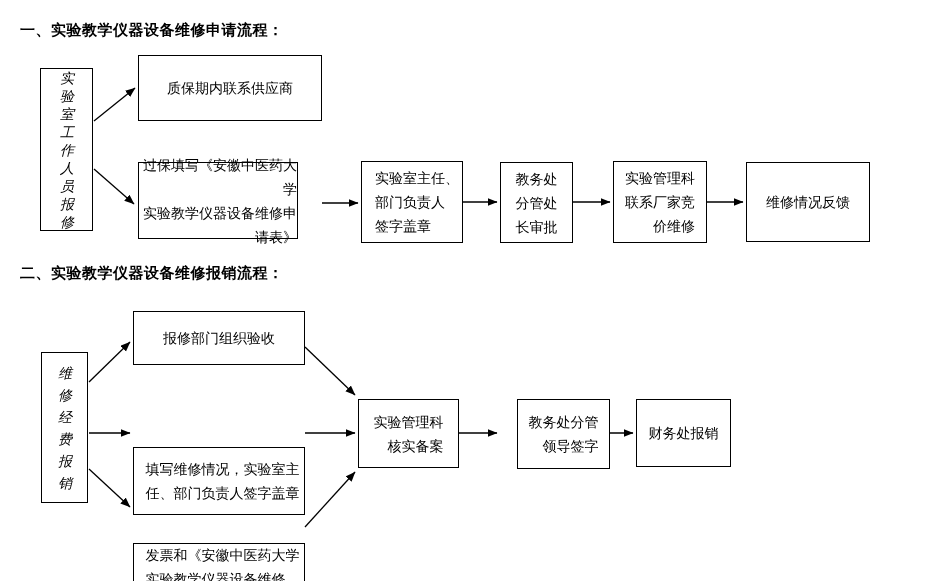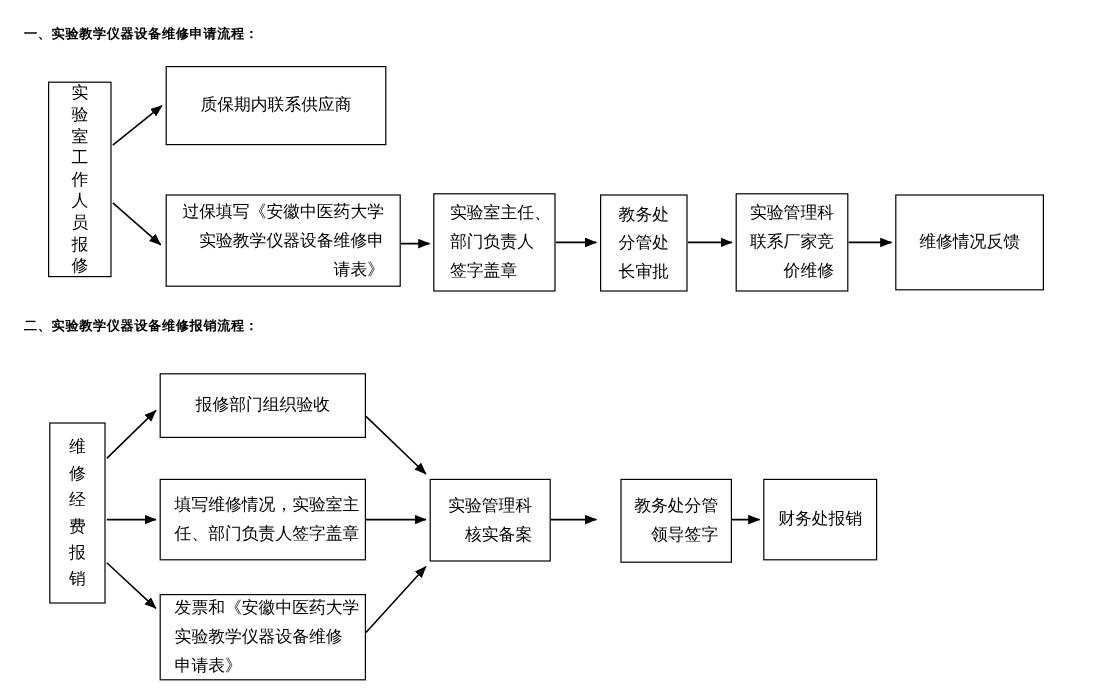--- a/index.html
+++ b/index.html
@@ -8,21 +8,21 @@
     width: 932px;
     height: 581px;
     background: #ffffff;
     color: #000000;
     font-family: "DejaVu Sans", sans-serif;
     overflow: hidden;
   }
   .sec-title {
     position: absolute;
     left: 20px;
-    font-size: 11px;
+    font-size: 15px;
     font-weight: bold;
     white-space: nowrap;
     letter-spacing: 0.5px;
   }
   .arrows {
     position: absolute;
     left: 0; top: 0;
     pointer-events: none;
   }
   .box {
@@ -36,26 +36,27 @@
     font-size: 14px;
   }
   .box .txt {
     white-space: pre-line;
     text-align: right;
     line-height: 24px;
   }
   .box.left { justify-content: center; }
   .box.left .txt { text-align: left; }
   .pad10 { padding-left: 10px; }
-  .pad7  { padding-left: 7px; }
+  .pad7  { padding-left: 7px; margin-top: 48px; }
   .vbox .txt {
     width: 15px;
     word-break: break-all;
     white-space: normal;
-    text-align: center;
+    text-align: right;
+    font-style: italic;
   }
   .vbox.v1 .txt { line-height: 18px; }
   .vbox.v2 .txt { line-height: 22px; }
 </style>
 </head>
 <body>
 
 <div class="canvas">
 
   <svg class="arrows" width="932" height="581" viewBox="0 0 932 581">
@@ -85,21 +86,21 @@
   <div class="sec-title" style="top:21px;">一、实验教学仪器设备维修申请流程：</div>
 
   <div class="box vbox v1" style="left:40px; top:68px; width:53px; height:163px;">
     <div class="txt">实验室工作人员报修</div>
   </div>
 
   <div class="box" style="left:138px; top:55px; width:184px; height:66px;">
     <div class="txt">质保期内联系供应商</div>
   </div>
 
-  <div class="box" style="left:138px; top:162px; width:196px; height:77px;">
+  <div class="box" style="left:138px; top:162px; width:160px; height:77px;">
     <div class="txt">过保填写《安徽中医药大学
 实验教学仪器设备维修申
 请表》</div>
   </div>
 
   <div class="box left pad10" style="left:361px; top:161px; width:102px; height:82px;">
     <div class="txt">实验室主任、
 部门负责人
 签字盖章</div>
   </div>

